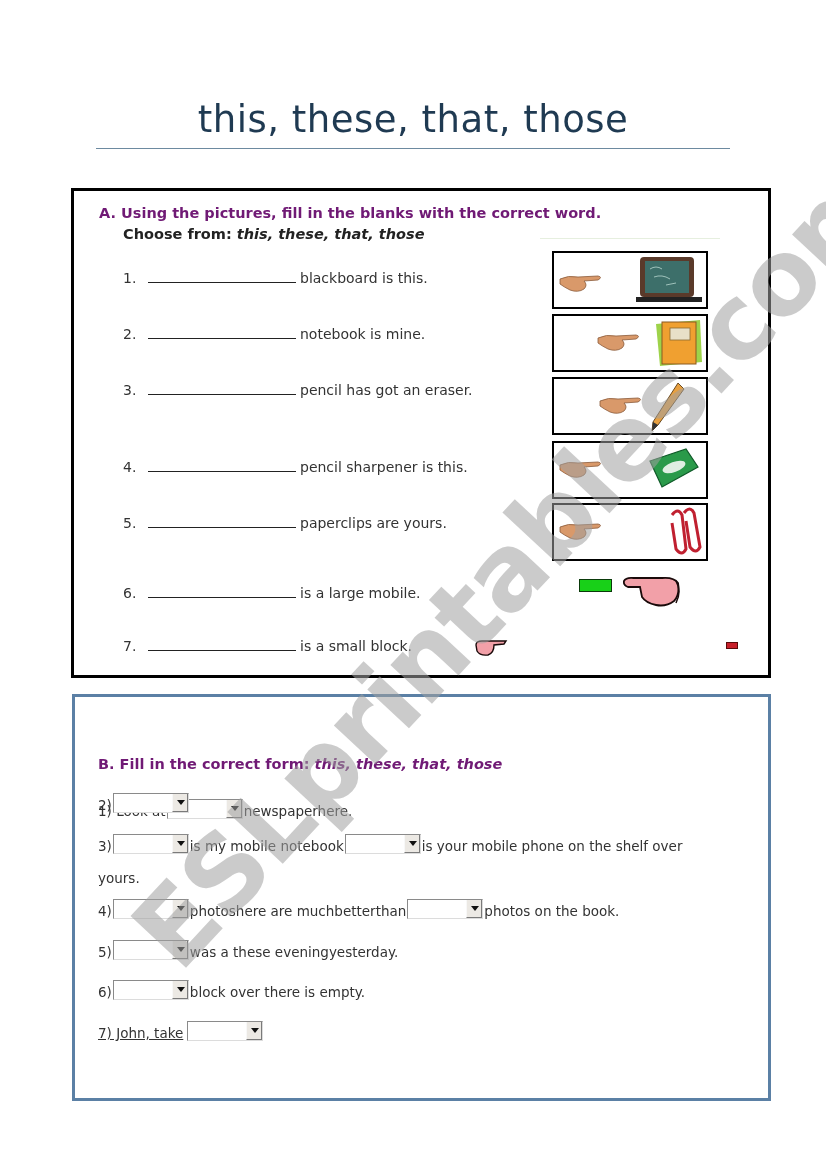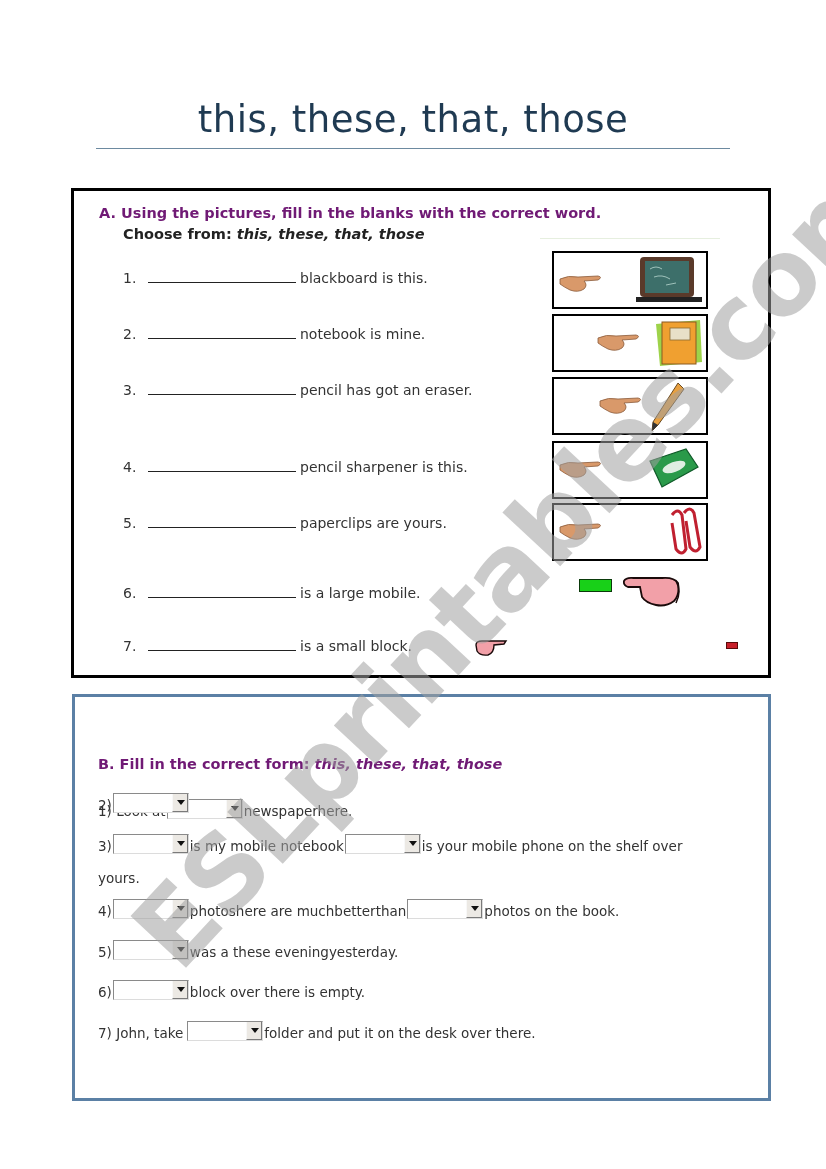--- a/index.html
+++ b/index.html
@@ -241,21 +241,20 @@
     </span>
   <span>was a these eveningyesterday.</span>
 </div>
 <div class="qb" style="top:980px;">
   <span>6)</span>
   <span class="sel">
       <span class="arrow"></span>
     </span>
   <span>block over there is empty.</span>
 </div>
-<div class="qb" style="top:1021px;">
+<div class="qb" style="top:1021px;text-decoration:underline;">
   <span>7) John, take</span>
   <span class="sel" style="margin-left:4px;">
       <span class="arrow"></span>
     </span>
-  <span>folder and put it on the desk over there.</span>
 </div>
 
 <div class="watermark">ESLprintables.com</div>
 
 </body></html>

